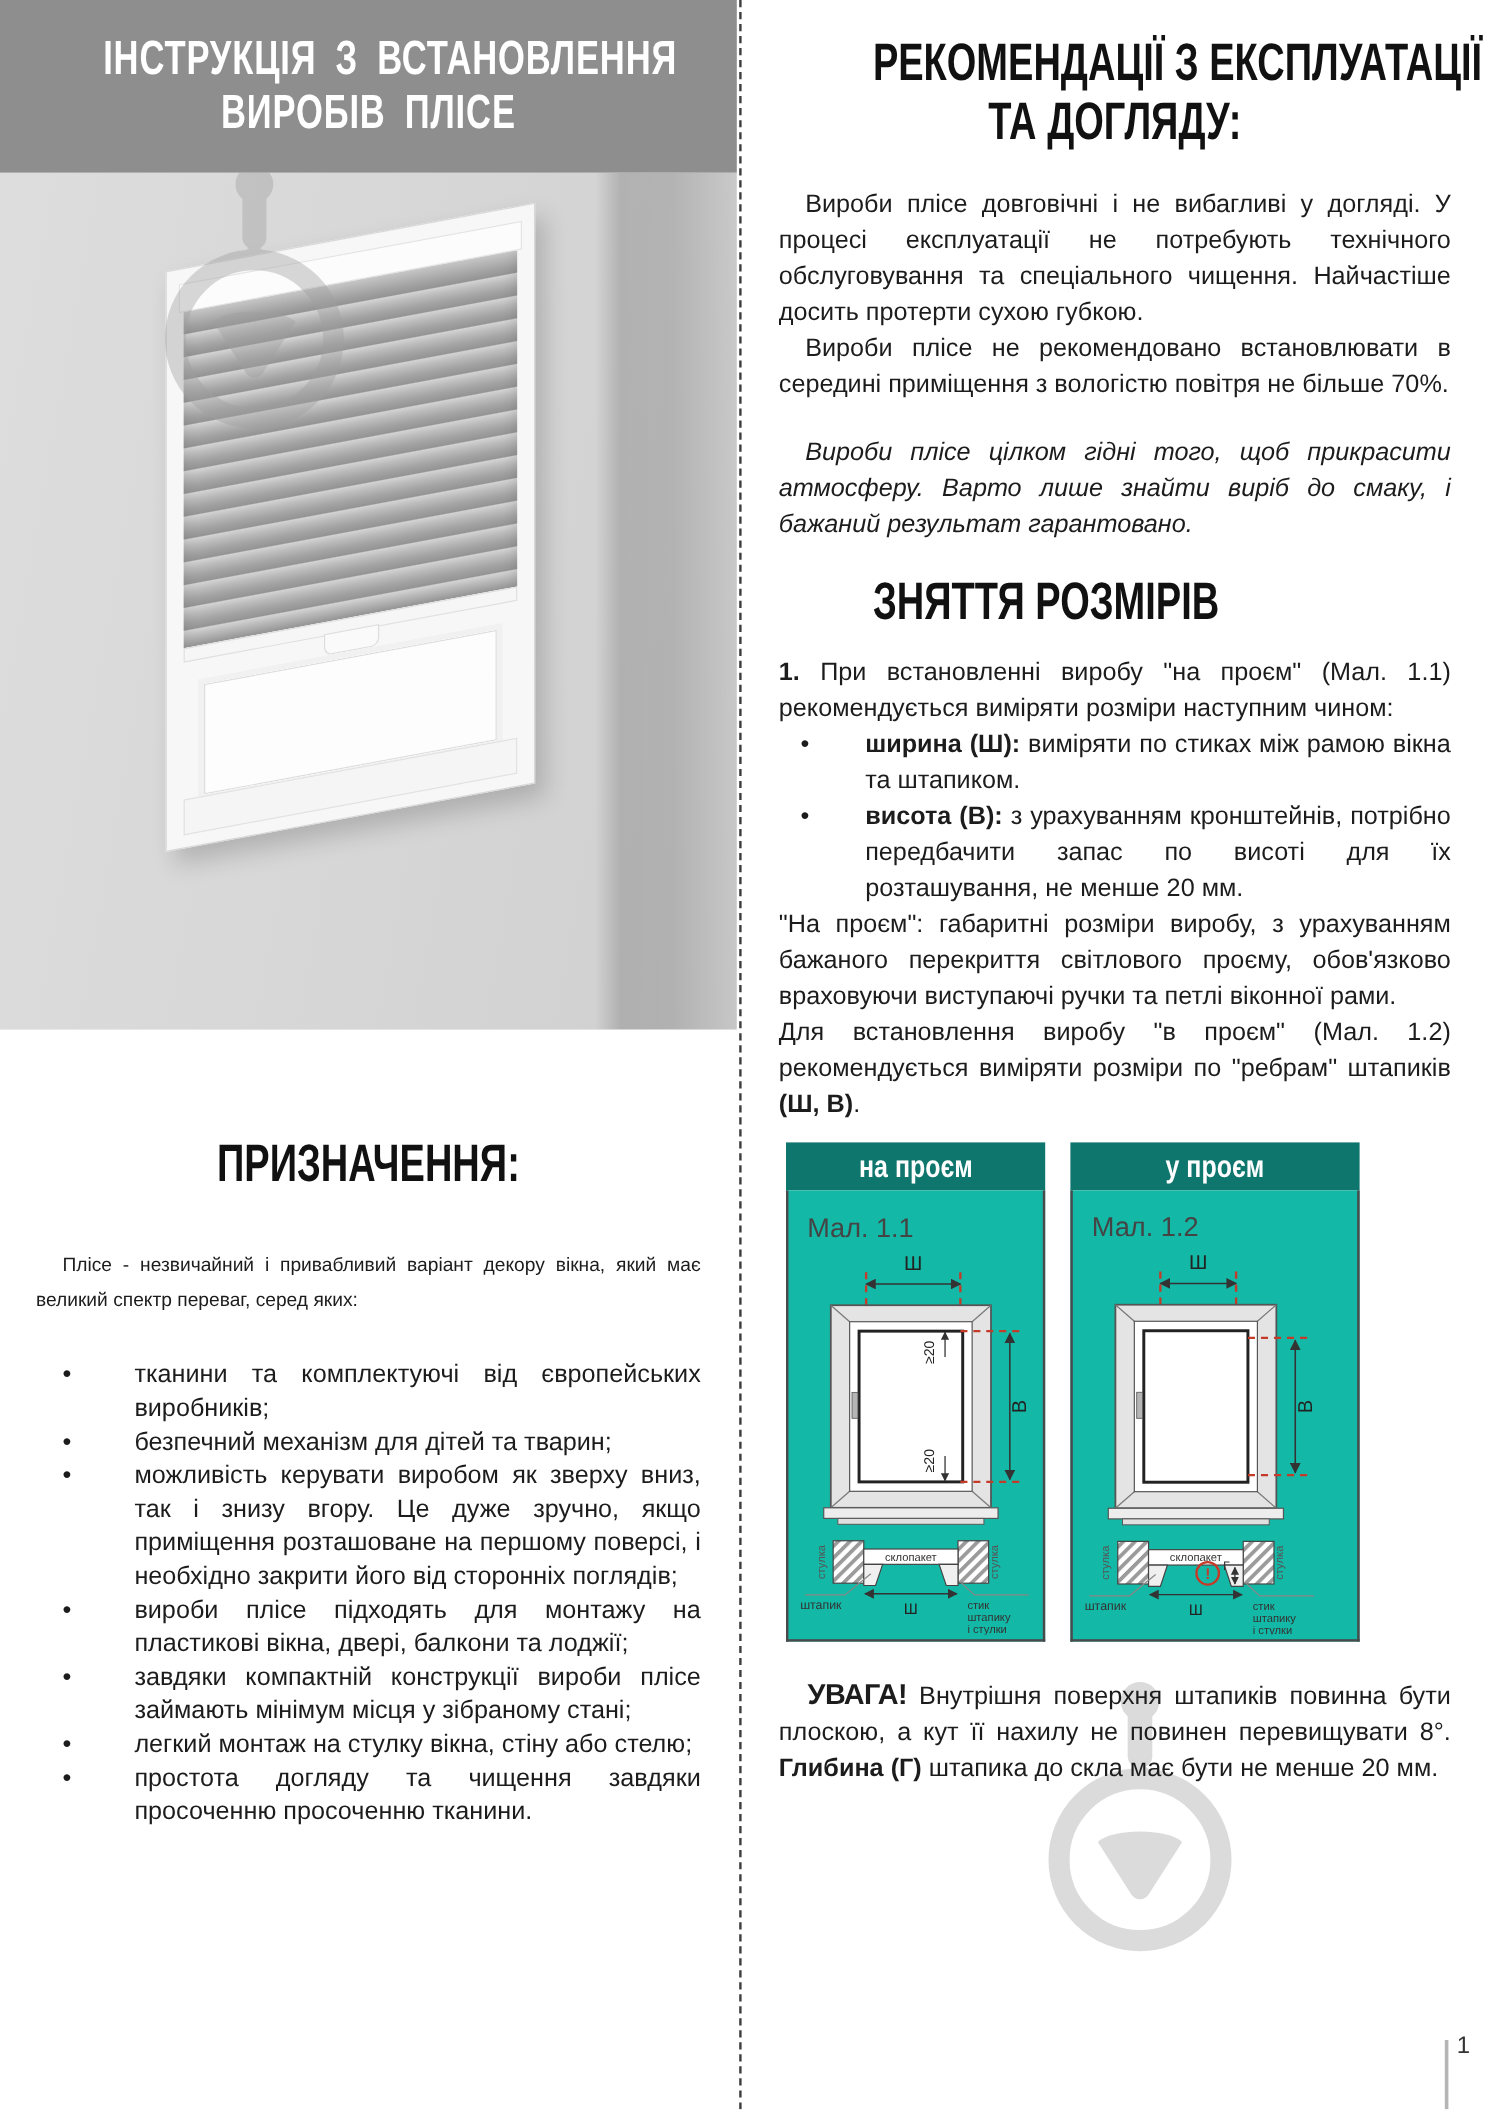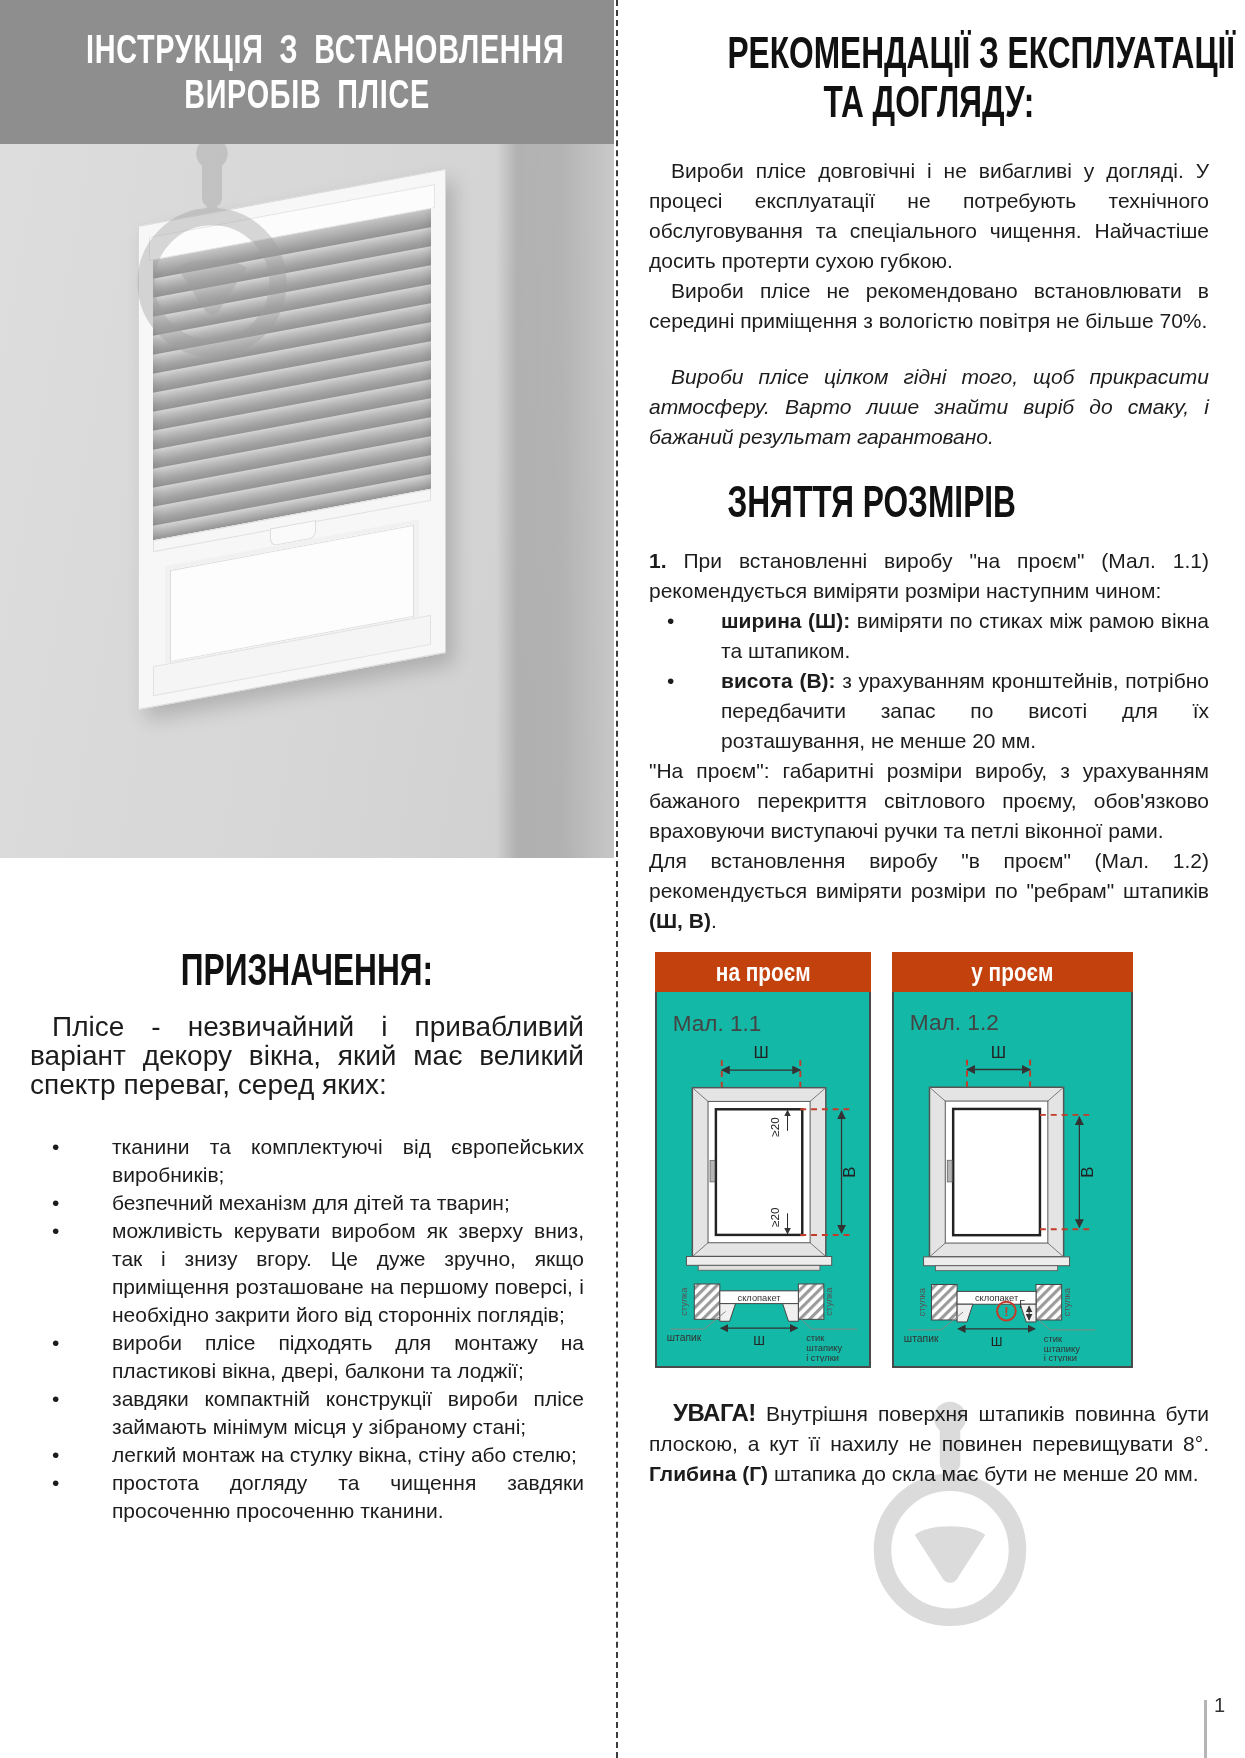--- a/index.html
+++ b/index.html
@@ -30,21 +30,21 @@
   .glass{position:absolute;left:26px;right:26px;top:344px;height:92px;background:#fdfdfd;
          border:5px solid #f1f1f1;box-shadow:inset 0 0 0 1px #ddd;}
   .bottom-bar{position:absolute;left:14px;right:14px;top:442px;height:28px;background:#f5f5f5;border:1px solid #e2e2e2;}
   .watermark{position:absolute;opacity:.4;}
   .wm1{left:126px;top:-8px;width:172px;height:230px;z-index:3;}
   .wm2{left:862px;top:1400px;width:176px;height:235px;z-index:1;}
   
   .left-body{padding:0 30px 0 30px;}
   .purpose-title{margin-top:86px;text-align:center;}
   .purpose-title .cond{font-size:44px;font-weight:bold;line-height:52px;color:#111;}
-  .left-body p.intro{margin:16px 0 0 0;font-size:28px;line-height:29px;text-align:justify;text-indent:22px;}
+  .left-body p.intro{margin:44px 0 0 0;font-size:16px;line-height:29px;text-align:justify;text-indent:22px;}
   ul.blist{list-style:none;margin:34px 0 0 0;padding:0;font-size:21px;line-height:28px;}
   ul.blist li{position:relative;padding-left:82px;text-align:justify;margin:0;}
   ul.blist .blt{position:absolute;left:22px;top:0;}
   
   .divider{position:absolute;left:616px;top:0;height:1758px;width:0;border-left:2px dashed #3c3c3c;}
   
   .right-col{position:absolute;left:649px;top:0;width:560px;}
   .r-h1{margin-top:28px;text-align:center;}
   .r-h1 .cond{font-size:44px;font-weight:bold;line-height:49px;color:#111;}
   .body-p{font-size:21px;line-height:30px;text-align:justify;margin:0;}
@@ -53,21 +53,21 @@
   .r-h2{margin-top:24px;text-align:left;}
   .r-h2 .cond{font-size:44px;font-weight:bold;line-height:52px;color:#111;}
   .step1{margin-top:18px;}
   ul.rlist{list-style:none;margin:0;padding:0;font-size:21px;line-height:30px;}
   ul.rlist li{position:relative;padding-left:72px;text-align:justify;}
   ul.rlist .blt{position:absolute;left:18px;top:0;}
   
   .figures{margin:16px 0 0 6px;display:flex;gap:21px;}
   .panel{width:216px;}
   .panel:last-child{width:241px;}
-  .panel-header{height:40px;background:#c2410c;display:flex;align-items:center;justify-content:center;}
+  .panel-header{height:40px;background:#0f766e;display:flex;align-items:center;justify-content:center;}
   .panel-header .cond{color:#fff;font-weight:bold;font-size:26px;transform:scaleX(.8);}
   .panel-body{border:2px solid #4a4a4a;border-top:none;background:#14b8a6;height:374px;}
   .panel-body svg{display:block;}
   .att{margin-top:30px;text-indent:24px;position:relative;z-index:2;}
   .att-lead{font-size:24px;letter-spacing:-.5px;}
   
   .pageline{position:absolute;left:1204px;top:1700px;height:58px;width:0;border-left:3px solid #b5b5b5;}
   .pagenum{position:absolute;left:1214px;top:1694px;font-size:20px;color:#333;}
   svg text{font-family:"Liberation Sans",sans-serif;}
 </style>

